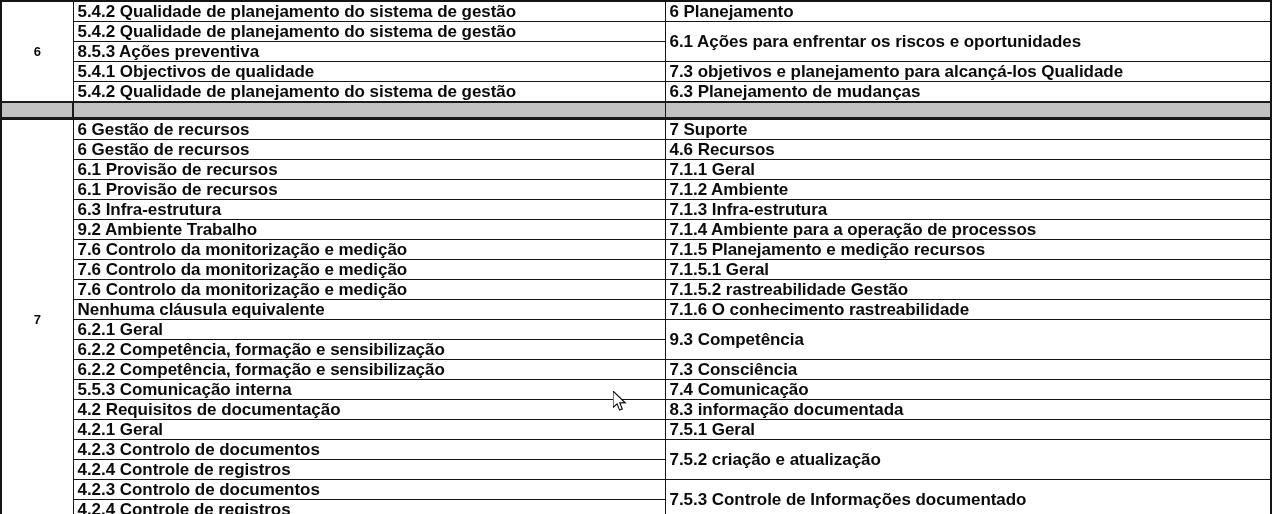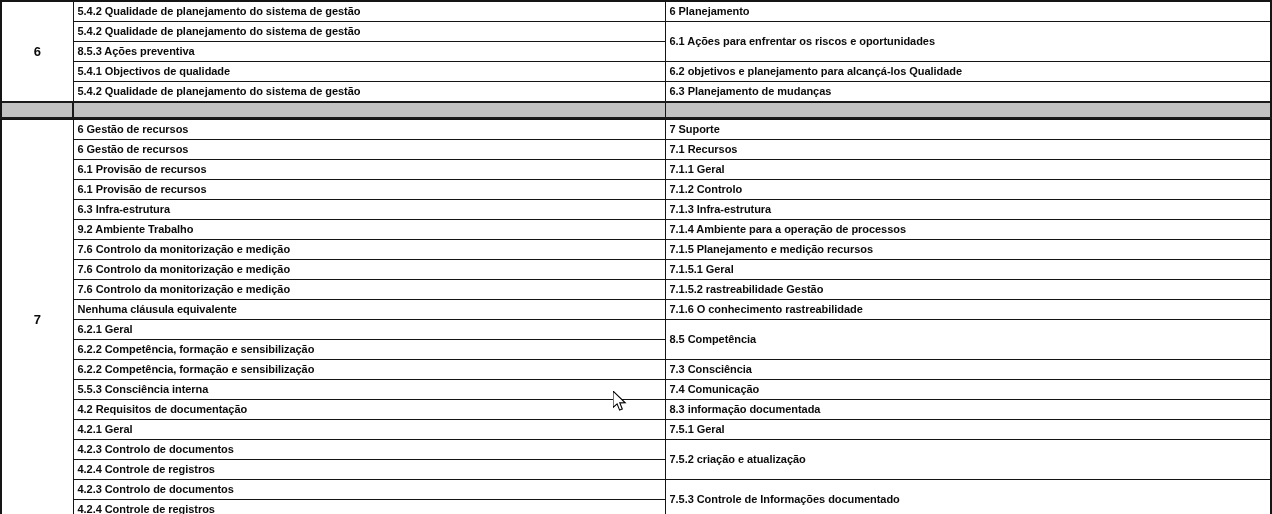--- a/index.html
+++ b/index.html
@@ -30,21 +30,21 @@
     width: 1270px;
     margin: 0;
   }
   table.clause-table col.c-num   { width: 72px;  }
   table.clause-table col.c-old   { width: 592px; }
   table.clause-table col.c-new   { width: 606px; }
 
   td {
     border: 1px solid #151515;
     padding: 0 0 0 4px;
-    font-size: 11px;
+    font-size: 17px;
     font-weight: bold;
     color: #0b0b0b;
     line-height: 19px;
     height: 19px;
     vertical-align: middle;
     white-space: nowrap;
     overflow: hidden;
     background: #ffffff;
     letter-spacing: -0.05px;
   }
@@ -101,21 +101,21 @@
       </tr>
       <tr>
         <td>5.4.2 Qualidade de planejamento do sistema de gestão</td>
         <td class="frame-right" rowspan="2">6.1 Ações para enfrentar os riscos e oportunidades</td>
       </tr>
       <tr>
         <td>8.5.3 Ações preventiva</td>
       </tr>
       <tr>
         <td>5.4.1 Objectivos de qualidade</td>
-        <td class="frame-right">6.2 objetivos e planejamento para alcançá-los Qualidade</td>
+        <td class="frame-right">7.3 objetivos e planejamento para alcançá-los Qualidade</td>
       </tr>
       <tr>
         <td>5.4.2 Qualidade de planejamento do sistema de gestão</td>
         <td class="frame-right">6.3 Planejamento de mudanças</td>
       </tr>
 
       <tr class="band-row">
         <td class="band-num frame-left"></td>
         <td></td>
         <td class="frame-right"></td>
@@ -131,29 +131,29 @@
     </colgroup>
     <tbody>
 
       <tr>
         <td class="num frame-left" rowspan="20">7</td>
         <td>6 Gestão de recursos</td>
         <td class="frame-right">7 Suporte</td>
       </tr>
       <tr>
         <td>6 Gestão de recursos</td>
-        <td class="frame-right">7.1 Recursos</td>
+        <td class="frame-right">4.6 Recursos</td>
       </tr>
       <tr>
         <td>6.1 Provisão de recursos</td>
         <td class="frame-right">7.1.1 Geral</td>
       </tr>
       <tr>
         <td>6.1 Provisão de recursos</td>
-        <td class="frame-right">7.1.2 Controlo</td>
+        <td class="frame-right">7.1.2 Ambiente</td>
       </tr>
       <tr>
         <td>6.3 Infra-estrutura</td>
         <td class="frame-right">7.1.3 Infra-estrutura</td>
       </tr>
       <tr>
         <td>9.2 Ambiente Trabalho</td>
         <td class="frame-right">7.1.4 Ambiente para a operação de processos</td>
       </tr>
       <tr>
@@ -168,32 +168,32 @@
         <td>7.6 Controlo da monitorização e medição</td>
         <td class="frame-right">7.1.5.2 rastreabilidade Gestão</td>
       </tr>
       <tr>
         <td>Nenhuma cláusula equivalente</td>
         <td class="frame-right">7.1.6 O conhecimento rastreabilidade</td>
       </tr>
 
       <tr>
         <td>6.2.1 Geral</td>
-        <td class="frame-right" rowspan="2">8.5 Competência</td>
+        <td class="frame-right" rowspan="2">9.3 Competência</td>
       </tr>
       <tr>
         <td>6.2.2 Competência, formação e sensibilização</td>
       </tr>
 
       <tr>
         <td>6.2.2 Competência, formação e sensibilização</td>
         <td class="frame-right">7.3 Consciência</td>
       </tr>
       <tr>
-        <td>5.5.3 Consciência interna</td>
+        <td>5.5.3 Comunicação interna</td>
         <td class="frame-right">7.4 Comunicação</td>
       </tr>
       <tr>
         <td>4.2 Requisitos de documentação</td>
         <td class="frame-right">8.3 informação documentada</td>
       </tr>
       <tr>
         <td>4.2.1 Geral</td>
         <td class="frame-right">7.5.1 Geral</td>
       </tr>

